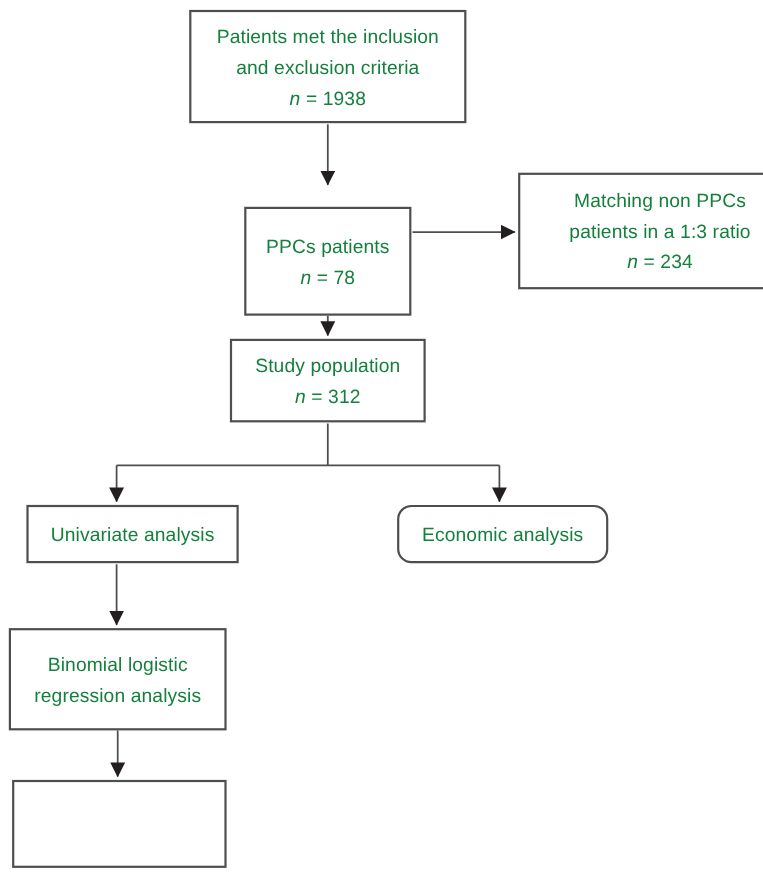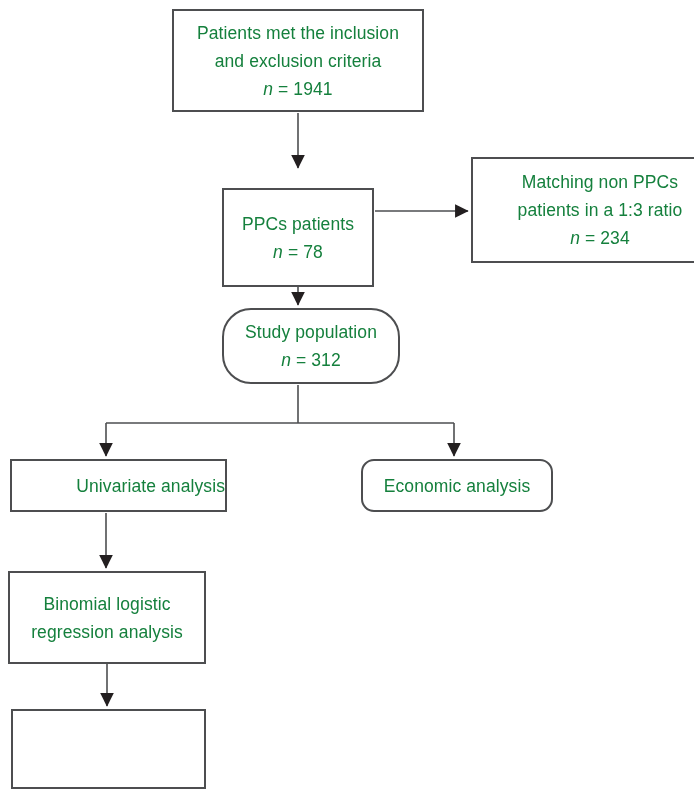--- a/index.html
+++ b/index.html
@@ -39,22 +39,22 @@
     text-align: center;
     font-size: 17.5px;
     line-height: 28px;
     letter-spacing: 0.1px;
   }
   .box .line { white-space: nowrap; }
   .box i { font-style: italic; }
   .b-inclusion  { left: 172px; top:   9px; width: 252px; height: 103px; }
   .b-ppcs       { left: 222px; top: 188px; width: 152px; height:  99px; }
   .b-matching   { left: 471px; top: 157px; width: 258px; height: 106px; }
-  .b-study      { left: 222px; top: 308px; width: 178px; height:  76px; border-radius: 29px; }
-  .b-univariate { left:  10px; top: 459px; width: 217px; height:  53px; align-items: flex-end; }
+  .b-study      { left: 209px; top: 308px; width: 178px; height:  76px; }
+  .b-univariate { left:  24px; top: 459px; width: 193px; height:  53px; }
   .b-economic   { left: 361px; top: 459px; width: 192px; height:  53px; border-radius: 13px; }
   .b-binomial   { left:   8px; top: 571px; width: 198px; height:  93px; }
   .b-identify   { left:  11px; top: 709px; width: 195px; height:  80px; }
 </style>
 </head>
 <body>
 
 <div class="stage">
 
   <svg class="arrows" width="694" height="794" viewBox="0 0 694 794">
@@ -70,21 +70,21 @@
     <path class="ln" d="M106,423 L454,423"></path>
     <path class="ln" d="M106,423 L106,456" marker-end="url(#ah)"></path>
     <path class="ln" d="M454,423 L454,456" marker-end="url(#ah)"></path>
     <path class="ln" d="M106,513 L106,568" marker-end="url(#ah)"></path>
     <path class="ln" d="M107,651 L107,706" marker-end="url(#ah)"></path>
   </svg>
 
   <div class="box b-inclusion">
     <div class="line">Patients met the inclusion</div>
     <div class="line">and exclusion criteria</div>
-    <div class="line"><i>n</i><span> = 1941</span></div>
+    <div class="line"><i>n</i><span> = 1938</span></div>
   </div>
 
   <div class="box b-ppcs">
     <div class="line">PPCs patients</div>
     <div class="line"><i>n</i><span> = 78</span></div>
   </div>
 
   <div class="box b-matching">
     <div class="line">Matching non PPCs</div>
     <div class="line">patients in a 1:3 ratio</div>

